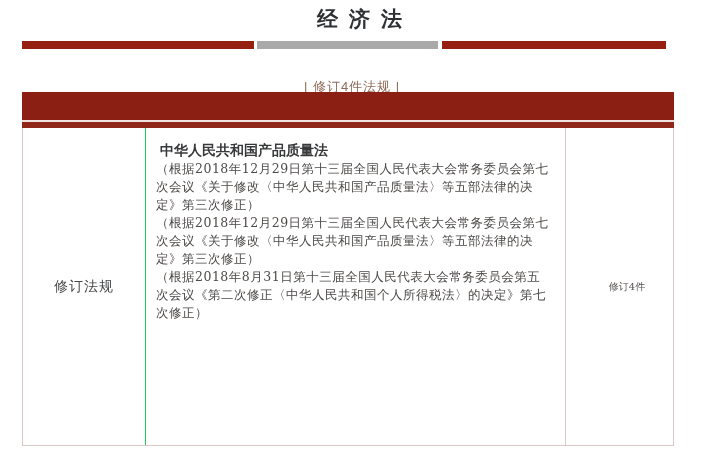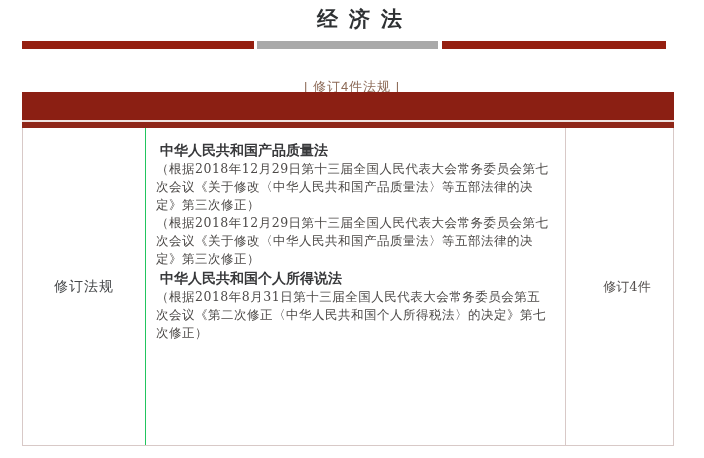--- a/index.html
+++ b/index.html
@@ -99,21 +99,21 @@
     box-sizing: border-box;
     overflow: hidden;
   }
   .col-count {
     width: 108px;
     border-left: 1px solid #d8c9c7;
     display: flex;
     align-items: center;
     justify-content: center;
     font-family: "DejaVu Serif", "Liberation Serif", serif;
-    font-size: 13px;
+    font-size: 10px;
     color: #55514f;
     box-sizing: border-box;
     padding-left: 15px;
   }
   .law-block { margin: 0; }
   .law-name {
     font-size: 14px;
     font-weight: bold;
     color: #38393b;
     line-height: 20px;
@@ -159,21 +159,20 @@
         <div class="law-block">
           <div class="law-name">中华人民共和国产品质量法</div>
           <div class="law-note">（根据2018年12月29日第十三届全国人民代表大会常务委员会第七次会议《关于修改〈中华人民共和国产品质量法〉等五部法律的决定》第三次修正）</div>
         </div>
 
         <div class="law-block">
           <div class="law-note">（根据2018年12月29日第十三届全国人民代表大会常务委员会第七次会议《关于修改〈中华人民共和国产品质量法〉等五部法律的决定》第三次修正）</div>
         </div>
 
         <div class="law-block">
-          <div class="law-name">中华人民共和国个人所得说法</div>
           <div class="law-note">（根据2018年8月31日第十三届全国人民代表大会常务委员会第五次会议《第二次修正〈中华人民共和国个人所得税法〉的决定》第七次修正）</div>
         </div>
 
 
       </div>
 
       <div class="col-count">修订4件</div>
 
     </div>
   </div>

